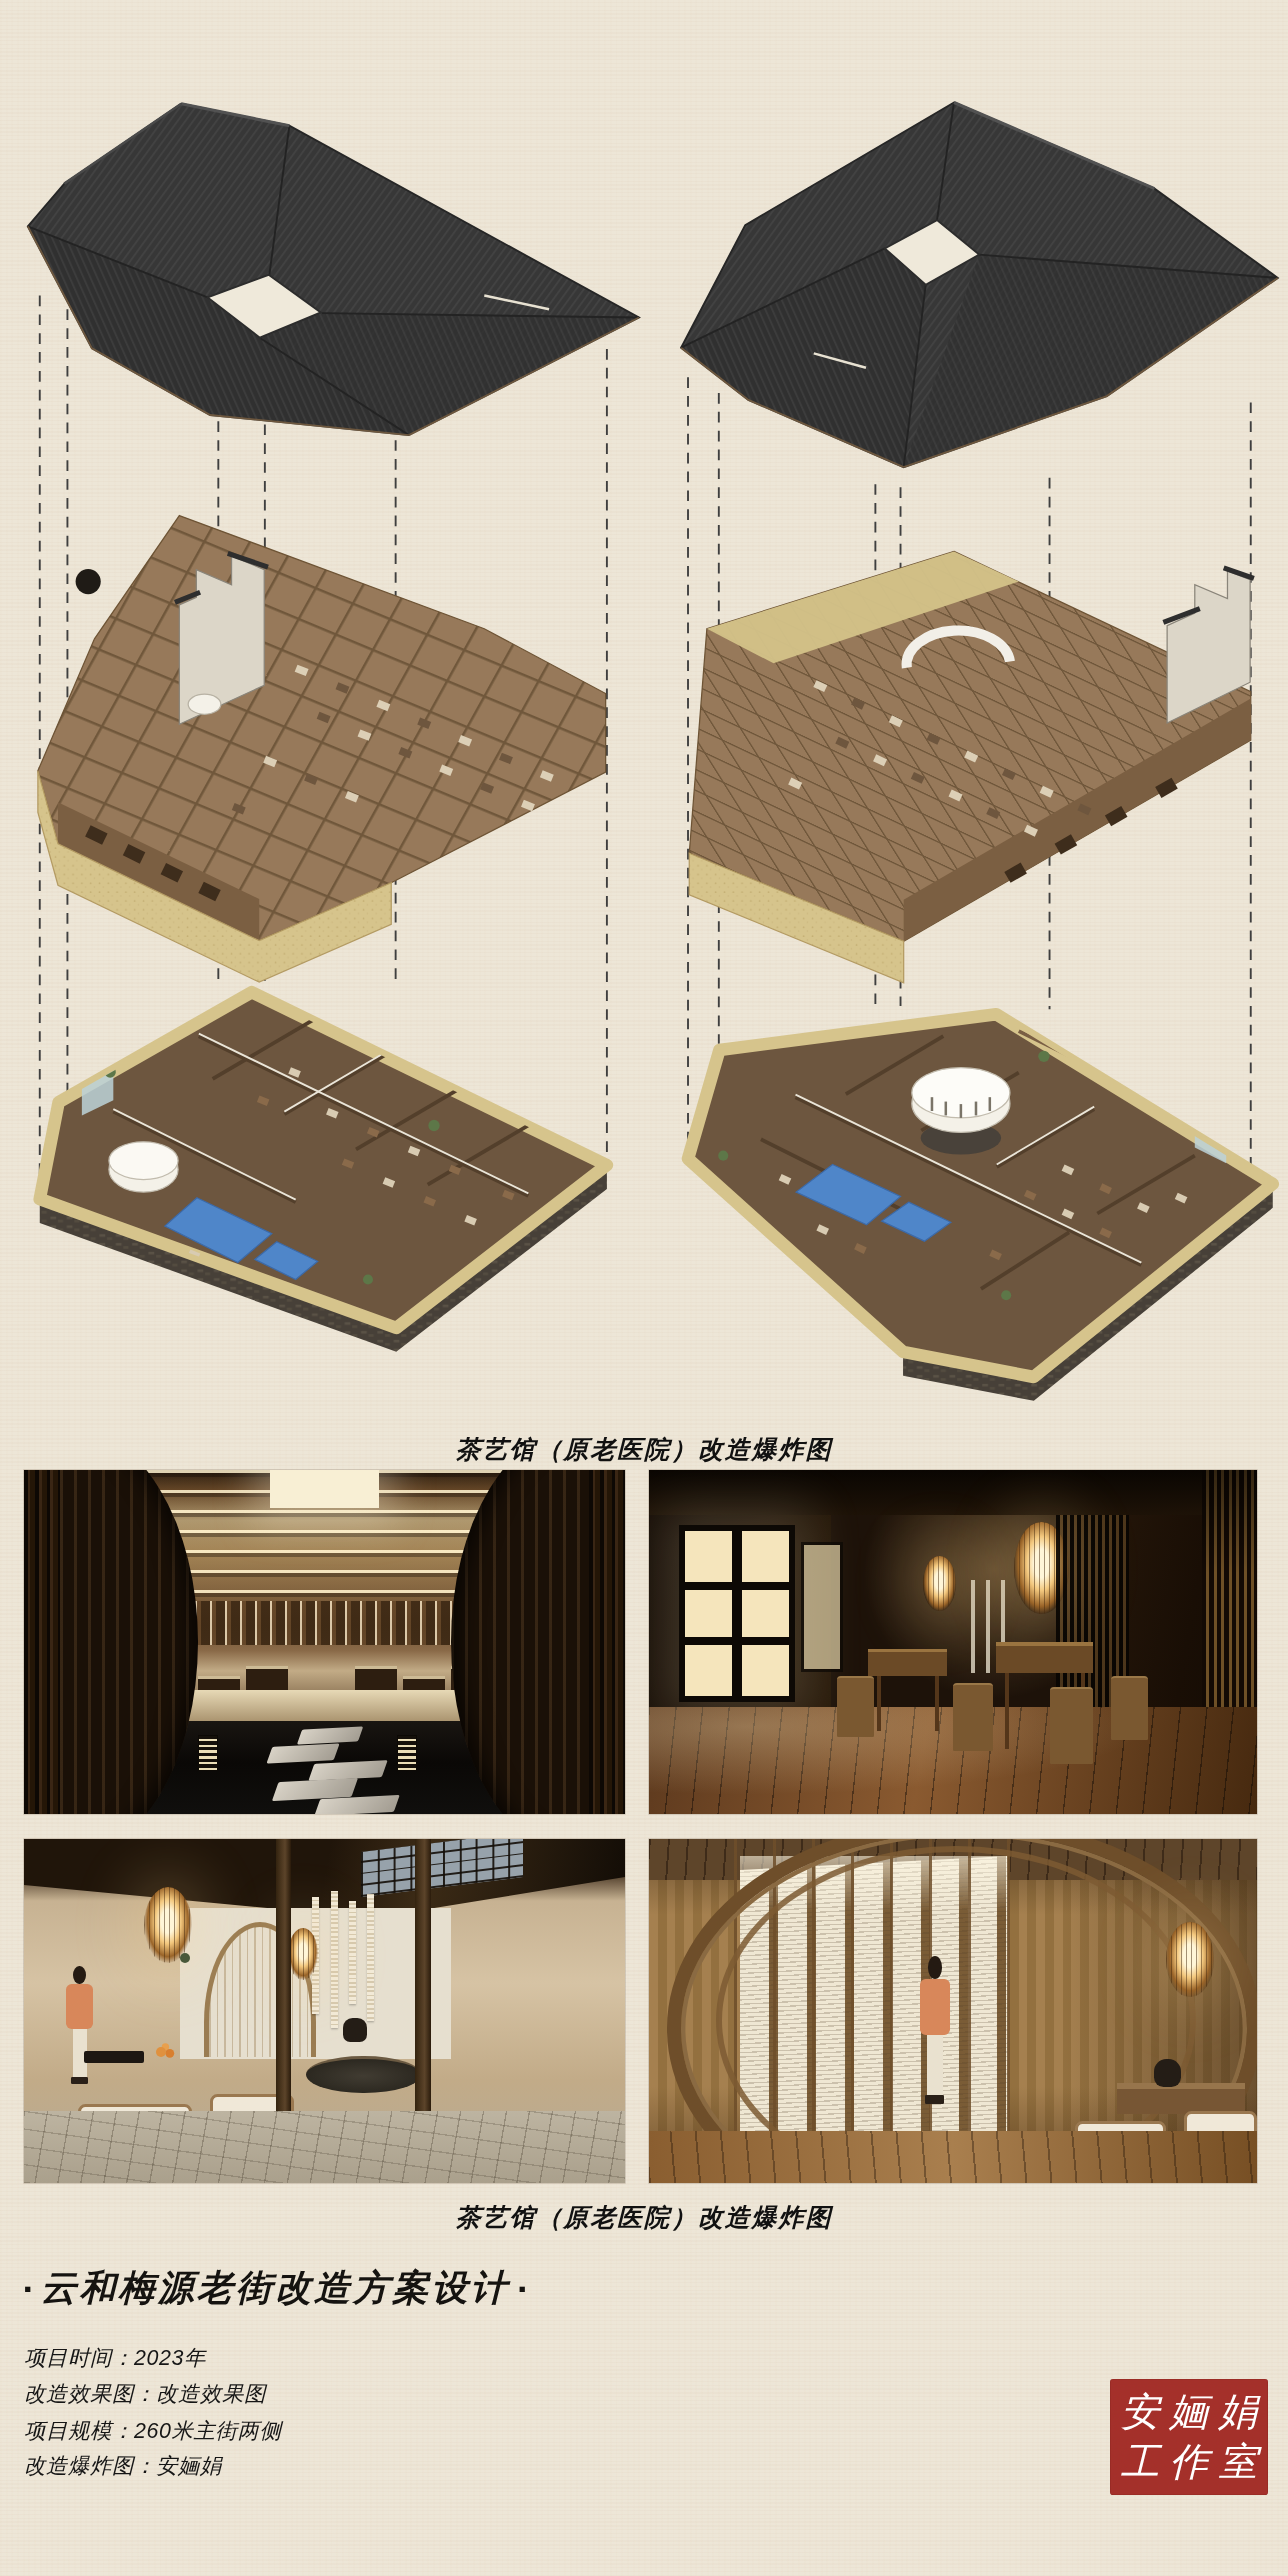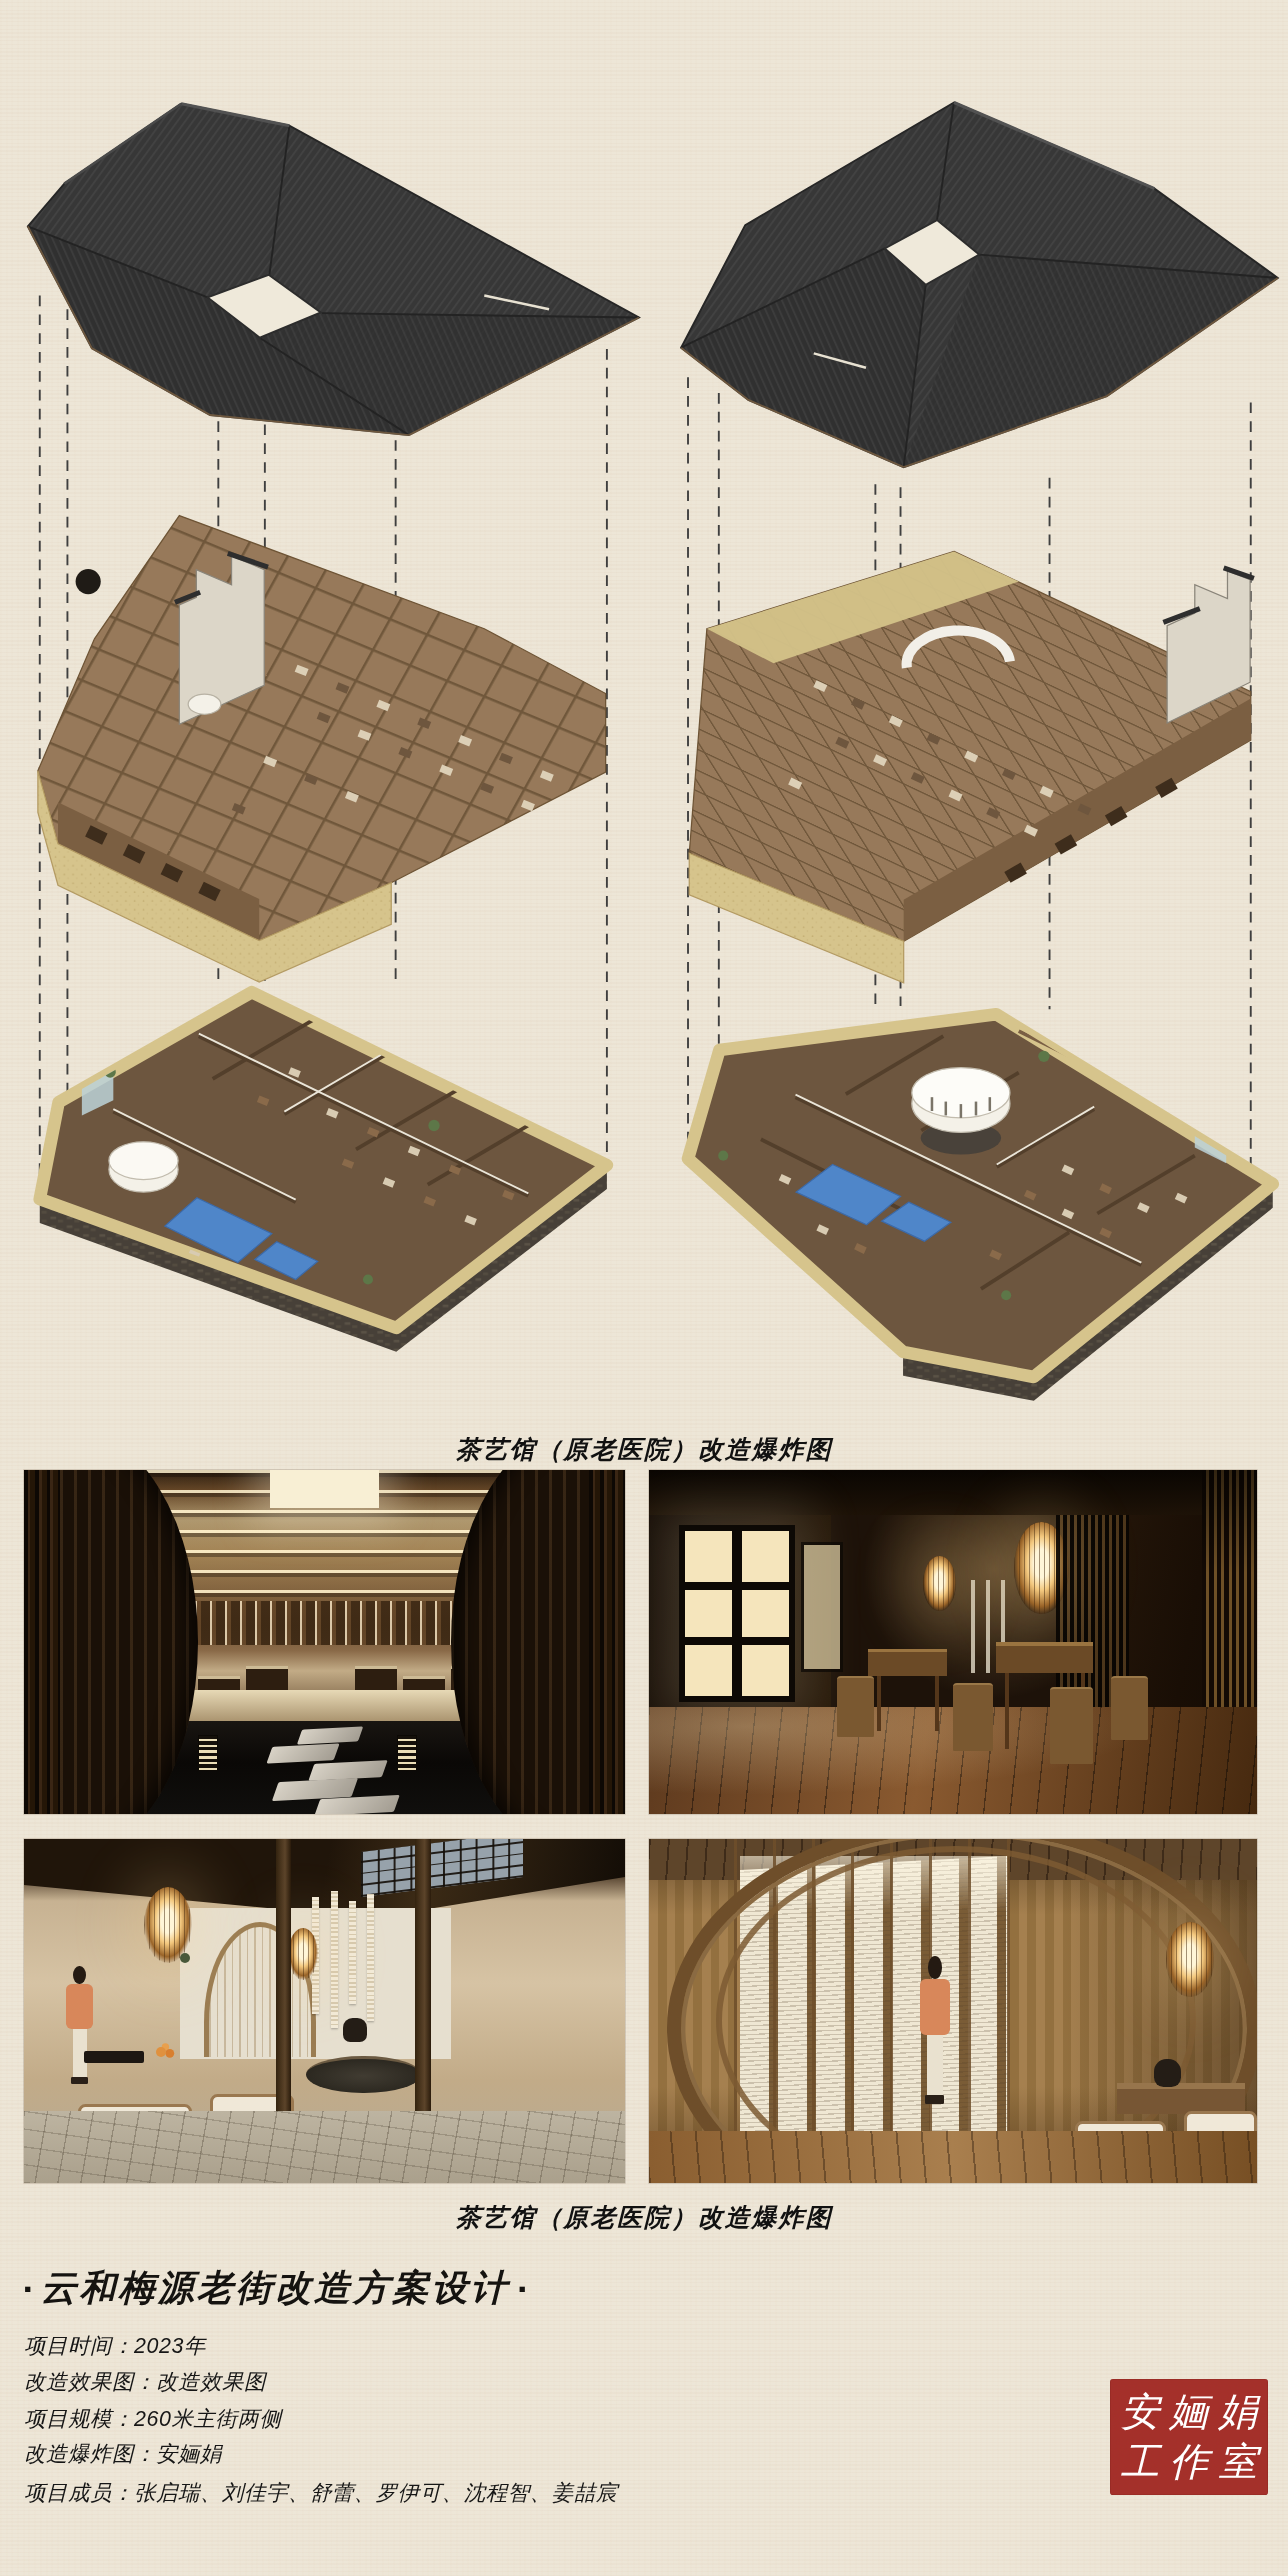--- a/index.html
+++ b/index.html
@@ -21,21 +21,21 @@
   }
   .cap1{top:2278;}
   .caption.cap1{top:1433px;}
   .caption.cap2{top:2201px;}
   .title-row{
     left:24px;top:2264px;display:flex;align-items:center;gap:8.8px;
     font-family:"Liberation Serif","DejaVu Serif",serif;
   }
   .title-bullet{font-size:21.4px;line-height:36px;color:#151310;}
   .title-text{font-size:36px;font-weight:700;letter-spacing:3.1px;color:#151310;}
-  .info-row{left:24px;font-size:21.4px;font-weight:500;color:#161616;letter-spacing:0.6px;}
+  .info-row{left:24px;font-size:21.4px;font-weight:500;color:#161616;letter-spacing:0.6px;margin-top:12px;}
   .r1{top:2331px;} .r2{top:2367px;} .r3{top:2404px;} .r4{top:2439px;} .r5{top:2478px;}
 
   
   .seal{
     left:1110px;top:2379px;width:158px;height:116px;background:#a4302a;border-radius:3.1px;
     display:flex;flex-direction:column;justify-content:center;align-items:center;
     font-family:"Liberation Serif","DejaVu Serif",serif;
     box-shadow:0 0 0 0.6px rgba(120,30,25,.4) inset;
   }
   .seal div{color:#fff;font-size:39px;line-height:50px;letter-spacing:10px;text-indent:10px;font-weight:400;}
@@ -533,23 +533,20 @@
   </div>
   <div class="ab info-row r2">
     <span>改造效果图</span><span>：</span><span>改造效果图</span>
   </div>
   <div class="ab info-row r3">
     <span>项目规模</span><span>：</span><span>260米主街两侧</span>
   </div>
   <div class="ab info-row r4">
     <span>改造爆炸图</span><span>：</span><span>安婳娟</span>
   </div>
-  <div class="ab info-row r5">
-    <span>项目成员</span><span>：</span><span>张启瑞、刘佳宇、舒蕾、罗伊可、沈程智、姜喆宸</span>
-  </div>
 
   <div class="ab seal" style="background: rgb(164, 48, 42); color: rgb(255, 255, 255);">
     <div>安婳娟</div>
     <div>工作室</div>
   </div>
 
 </div>
 
 
 </body></html>

